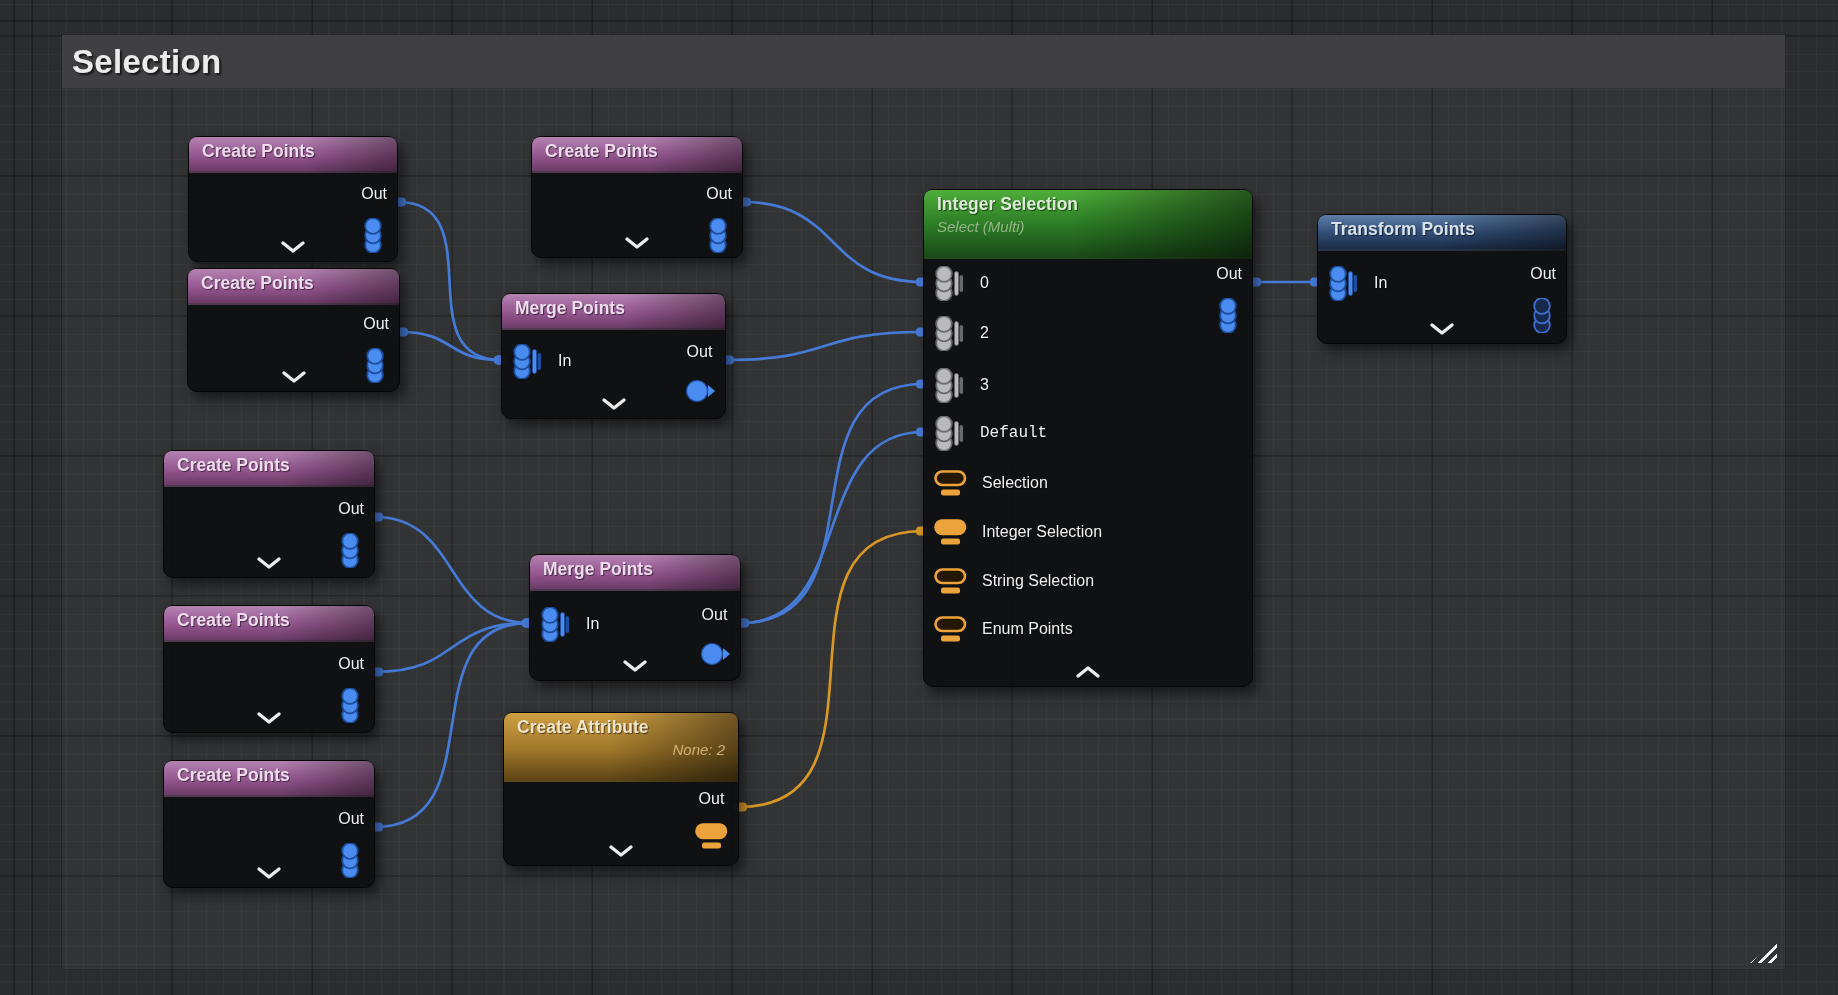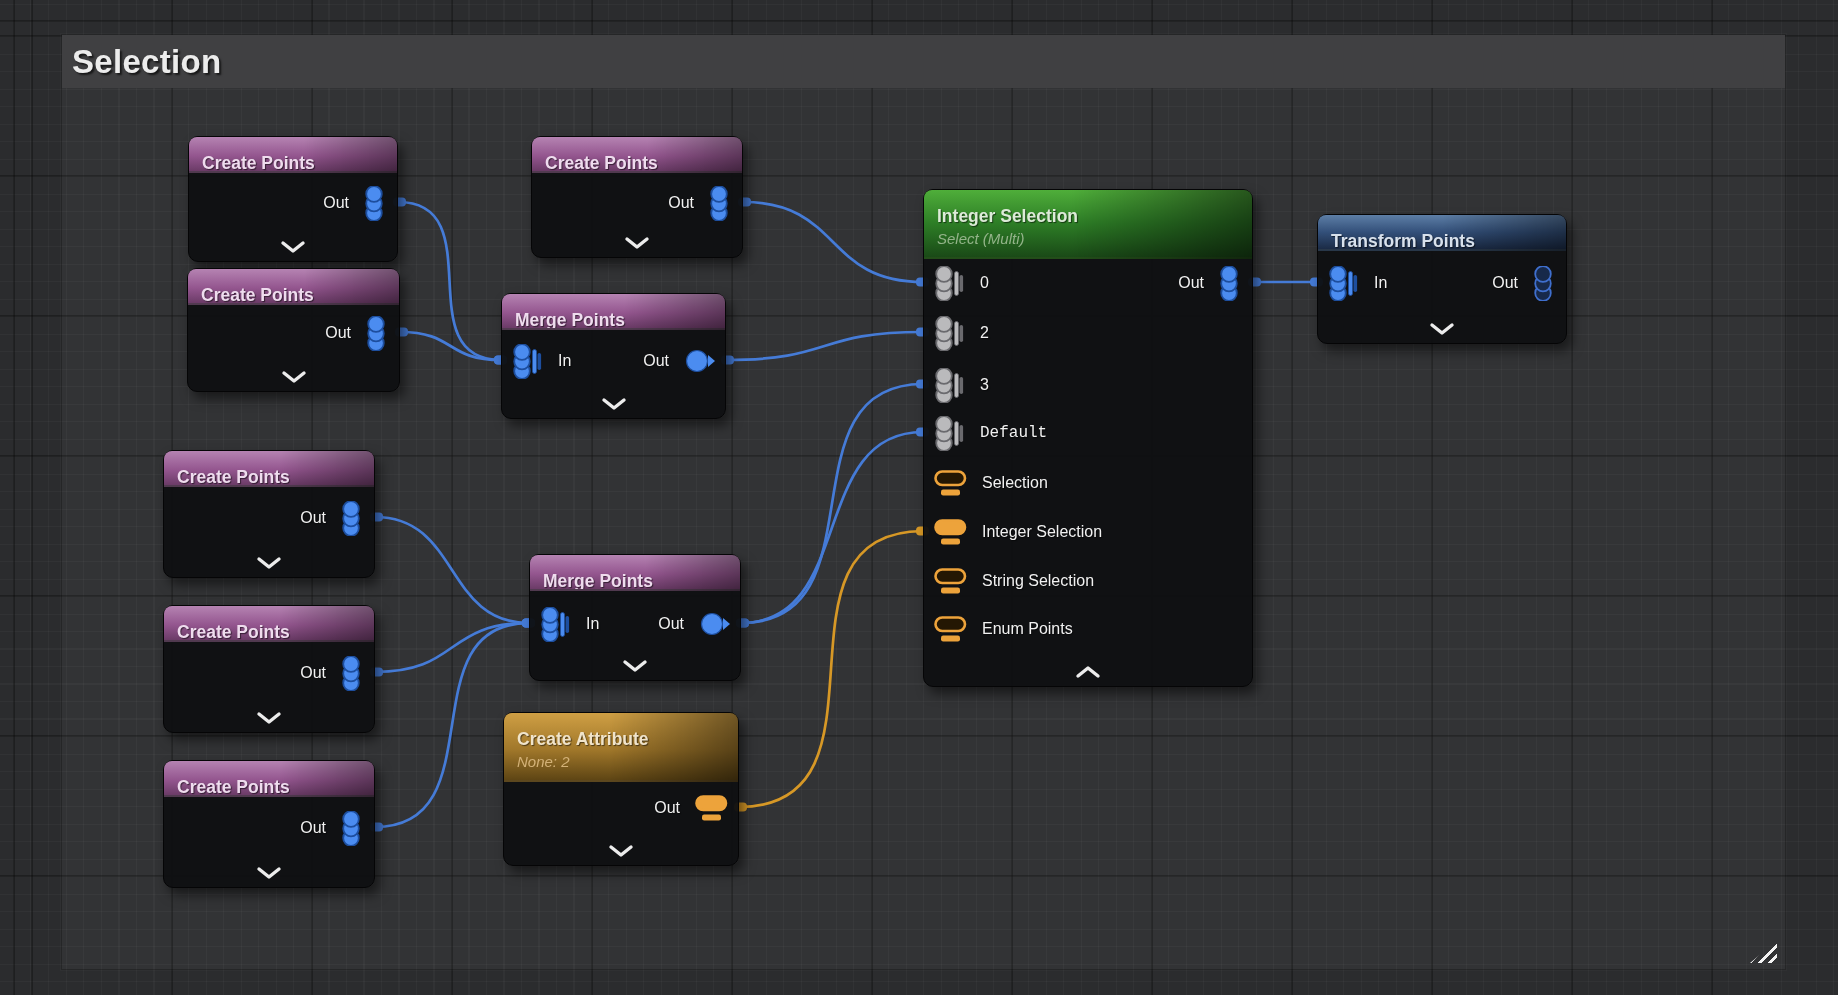--- a/index.html
+++ b/index.html
@@ -55,21 +55,21 @@
     position:absolute;
     background:var(--node-body);
     border:1.5px solid #050506;
     border-radius:10px;
     box-shadow:5px 7px 12px rgba(0,0,0,0.5);
   }
   .node-header{
     position:absolute;left:0;top:0;right:0;
     border-radius:8px 8px 0 0;
     border-bottom:2px solid rgba(0,0,0,0.55);
-    padding:16px 13px 0 13px;
+    padding:4px 13px 0 13px;
     overflow:hidden;
   }
   .node-title{
     font-size:17.5px;font-weight:bold;
     text-shadow:1px 1px 1px rgba(0,0,0,0.55);
     white-space:nowrap;
   }
   .node-subtitle{
     font-size:15px;font-style:italic;
     margin-top:3px;white-space:nowrap;
@@ -84,28 +84,28 @@
   .h-green .node-title{color:#ddebd8;}
   .h-green .node-subtitle{color:#93b489;}
   .h-blue{background:
     linear-gradient(to right, rgba(0,0,0,0) 50%, rgba(0,0,0,0.42) 100%),
     linear-gradient(to bottom, #5d7ea6 0%, #33507a 50%, #1b2b46 100%);}
   .h-blue .node-title{color:#d8e1ec;}
   .h-gold{background:
     linear-gradient(to right, rgba(0,0,0,0) 45%, rgba(0,0,0,0.45) 100%),
     linear-gradient(to bottom, #cf9f44 0%, #a0772a 55%, #5e4514 100%);}
   .h-gold .node-title{color:#f0e4cb;}
-  .h-gold .node-subtitle{color:#d3b177;}
+  .h-gold .node-subtitle{color:#d3b177;text-align:right;}
 
   .pin{
     position:absolute;height:36px;
     display:flex;align-items:center;gap:15px;
   }
   .pin.left{left:10px;}
-  .pin.right{right:10px;}
+  .pin.right{right:10px;flex-direction:column;}
   .pin-label{
     font-size:16px;color:var(--text);
     text-shadow:1px 1px 1px rgba(0,0,0,0.5);
     white-space:nowrap;
   }
   .pin-icon{display:flex;align-items:center;}
   .chevron{
     position:absolute;left:50%;transform:translateX(-50%);
     bottom:7px;width:28px;height:14px;
   }

